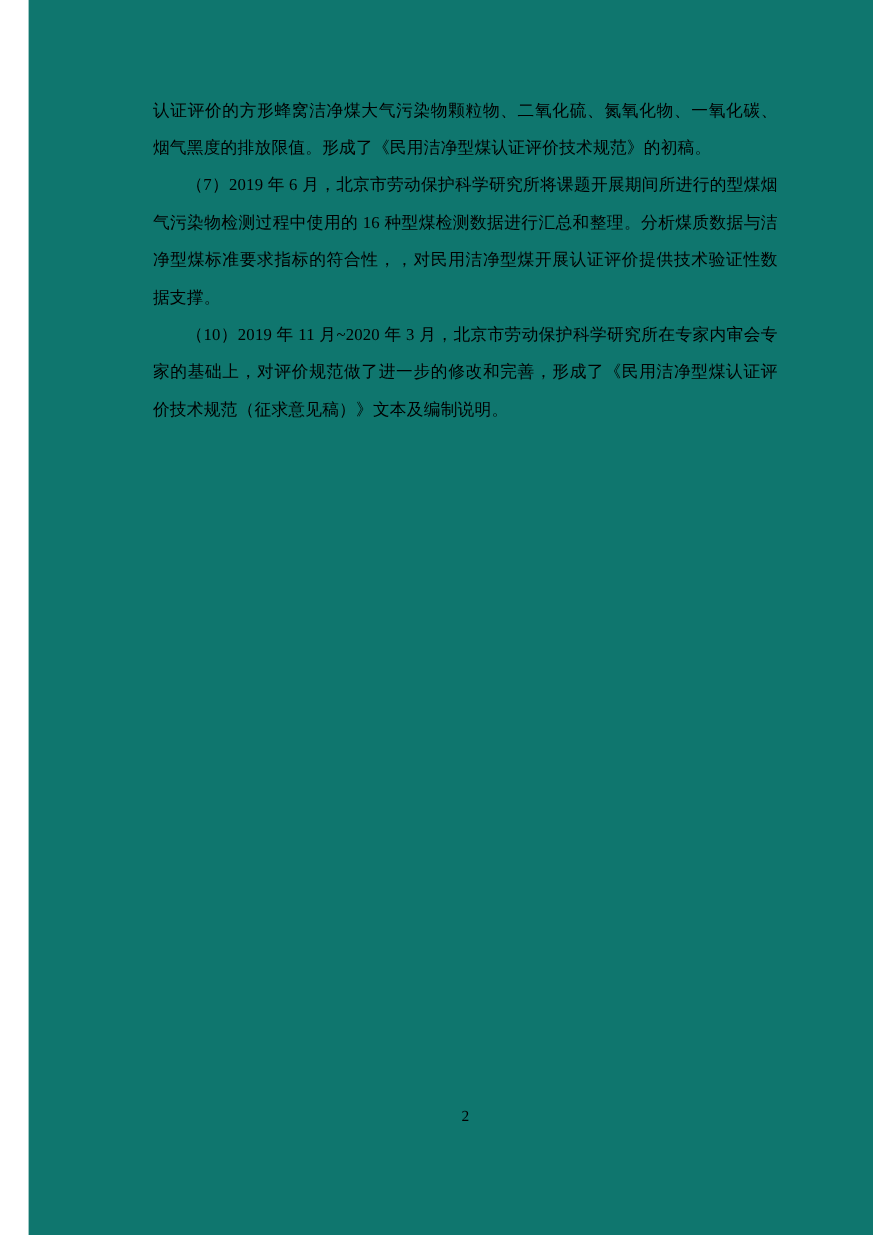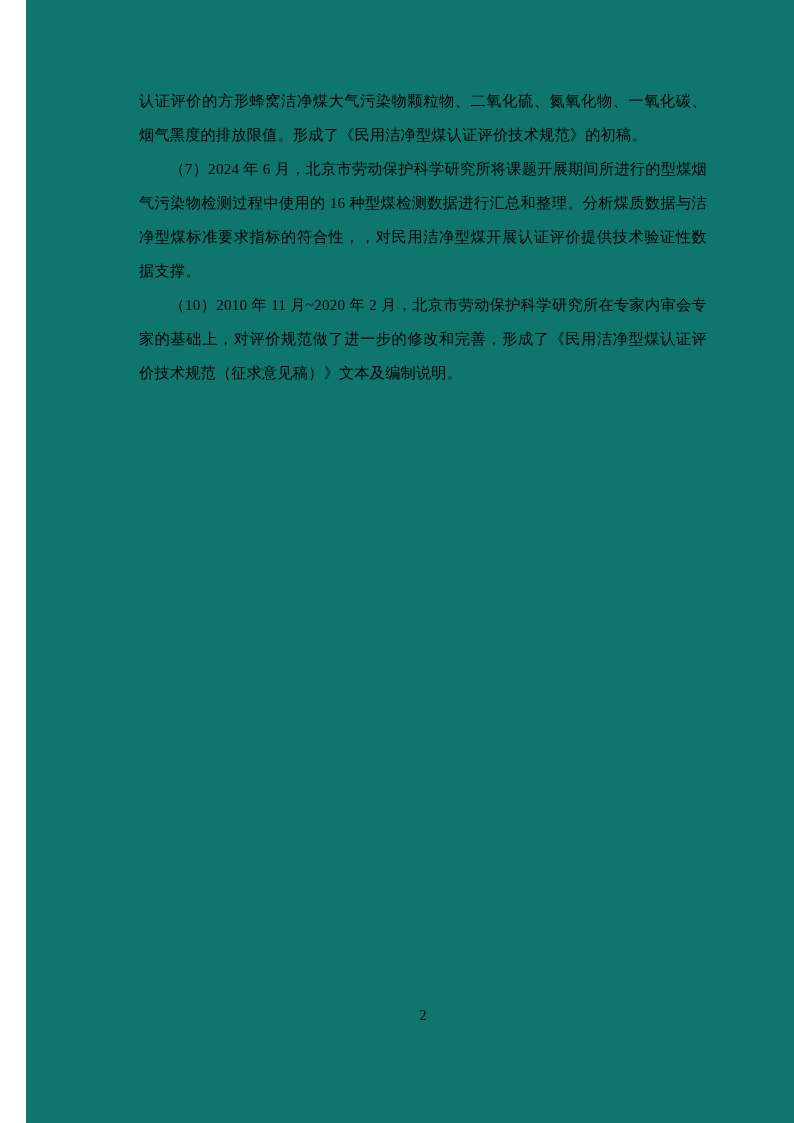--- a/index.html
+++ b/index.html
@@ -47,17 +47,17 @@
     font-family: "Liberation Serif", "DejaVu Serif", serif;
     color: #000000;
   }
 </style>
 </head>
 <body>
 
 <div class="page">
   <div class="content">
     <p class="para">认证评价的方形蜂窝洁净煤大气污染物颗粒物、二氧化硫、氮氧化物、一氧化碳、烟气黑度的排放限值。形成了《民用洁净型煤认证评价技术规范》的初稿。</p>
-    <p class="para indent">（7）2024 年 6 月，北京市劳动保护科学研究所将课题开展期间所进行的型煤烟气污染物检测过程中使用的 16 种型煤检测数据进行汇总和整理。分析煤质数据与洁净型煤标准要求指标的符合性，，对民用洁净型煤开展认证评价提供技术验证性数据支撑。</p>
-    <p class="para indent">（10）2010 年 11 月~2020 年 2 月，北京市劳动保护科学研究所在专家内审会专家的基础上，对评价规范做了进一步的修改和完善，形成了《民用洁净型煤认证评价技术规范（征求意见稿）》文本及编制说明。</p>
+    <p class="para indent">（7）2019 年 6 月，北京市劳动保护科学研究所将课题开展期间所进行的型煤烟气污染物检测过程中使用的 16 种型煤检测数据进行汇总和整理。分析煤质数据与洁净型煤标准要求指标的符合性，，对民用洁净型煤开展认证评价提供技术验证性数据支撑。</p>
+    <p class="para indent">（10）2019 年 11 月~2020 年 3 月，北京市劳动保护科学研究所在专家内审会专家的基础上，对评价规范做了进一步的修改和完善，形成了《民用洁净型煤认证评价技术规范（征求意见稿）》文本及编制说明。</p>
   </div>
   <div class="page-number">2</div>
 </div>
 
 </body></html>

